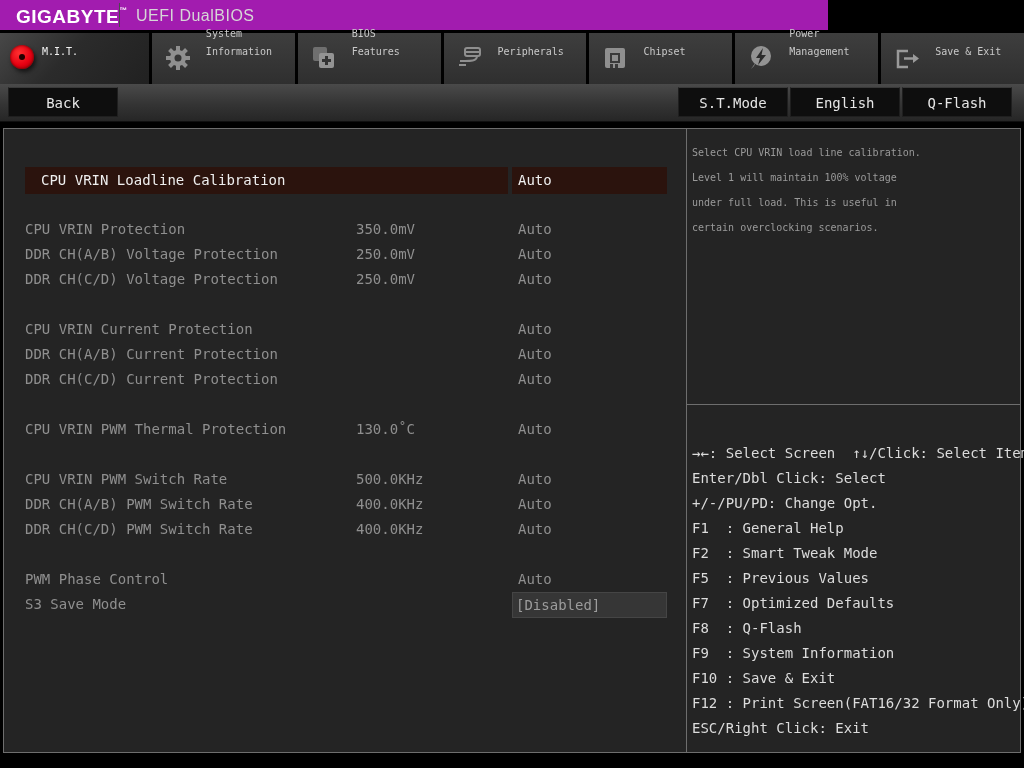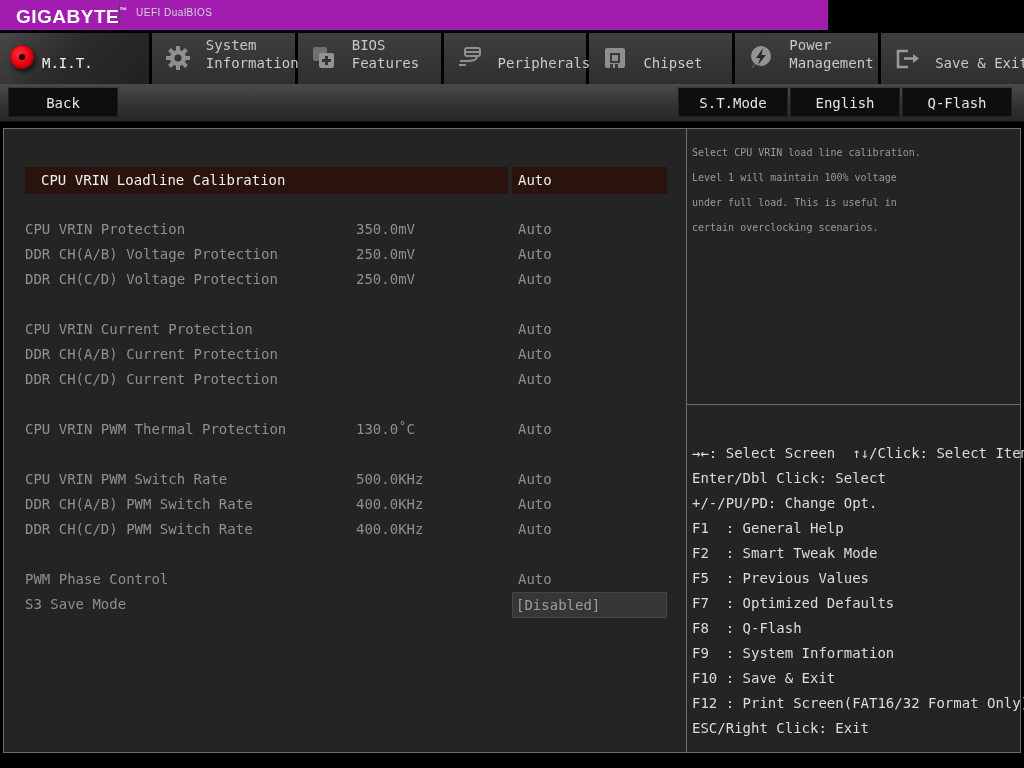--- a/index.html
+++ b/index.html
@@ -7,28 +7,28 @@
   body { font-family:"DejaVu Sans Mono", monospace; }
   #screen { position:relative; width:1024px; height:768px; background:#000; }
 
   
   .topbar { position:absolute; left:0; top:0; width:828px; height:30px; background:#a21caf; }
   .brand { position:absolute; left:16px; top:6px; font-family:"Liberation Sans",sans-serif;
            font-weight:bold; font-size:19px; color:#fff; letter-spacing:.5px; }
   .brand sup { font-size:8px; vertical-align:top; }
   .topbar-sep { position:absolute; left:119px; top:3px; width:1px; height:24px; background:#4a4a4a; }
   .fw-title { position:absolute; left:136px; top:7px; font-family:"Liberation Sans",sans-serif;
-              font-size:10px; color:#d6d6d6; letter-spacing:.5px; }
+              font-size:16px; color:#d6d6d6; letter-spacing:.5px; }
 
   
   .tabbar { position:absolute; left:0; top:30px; width:1024px; height:54px; background:#000;
             display:flex; gap:3px; padding-top:3px; }
   .tab { position:relative; flex:1; background:linear-gradient(180deg,#3e3e3e,#2f2f2f); cursor:pointer; }
   .tab.active { background:linear-gradient(135deg,#484848 0%,#2b2b2b 45%,#212121 100%);padding-left:6px; }
-  .tab-label { position:absolute; left:54px; bottom:12px; font-size:14px; line-height:18px;
+  .tab-label { position:absolute; left:54px; bottom:23px; font-size:10px; line-height:18px;
                color:#c9c9c9; white-space:pre; }
   .tab.active .tab-label { color:#f2f2f2; left:42px; }
   .tab-icon { position:absolute; left:12px; top:11px; width:28px; height:28px; color:#8f8f8f; }
   .mit-dot { position:absolute; left:10px; top:12px; width:24px; height:24px; border-radius:50%;
              background:radial-gradient(circle at 38% 34%, #ff3030 0%, #e60012 55%, #8c0005 100%);
              box-shadow:2px 3px 4px rgba(0,0,0,.6), inset 0 0 3px #5d0000; }
   .mit-dot::after { content:""; position:absolute; left:9px; top:9px; width:6px; height:6px;
                     border-radius:50%; background:#230000; }
 
   

